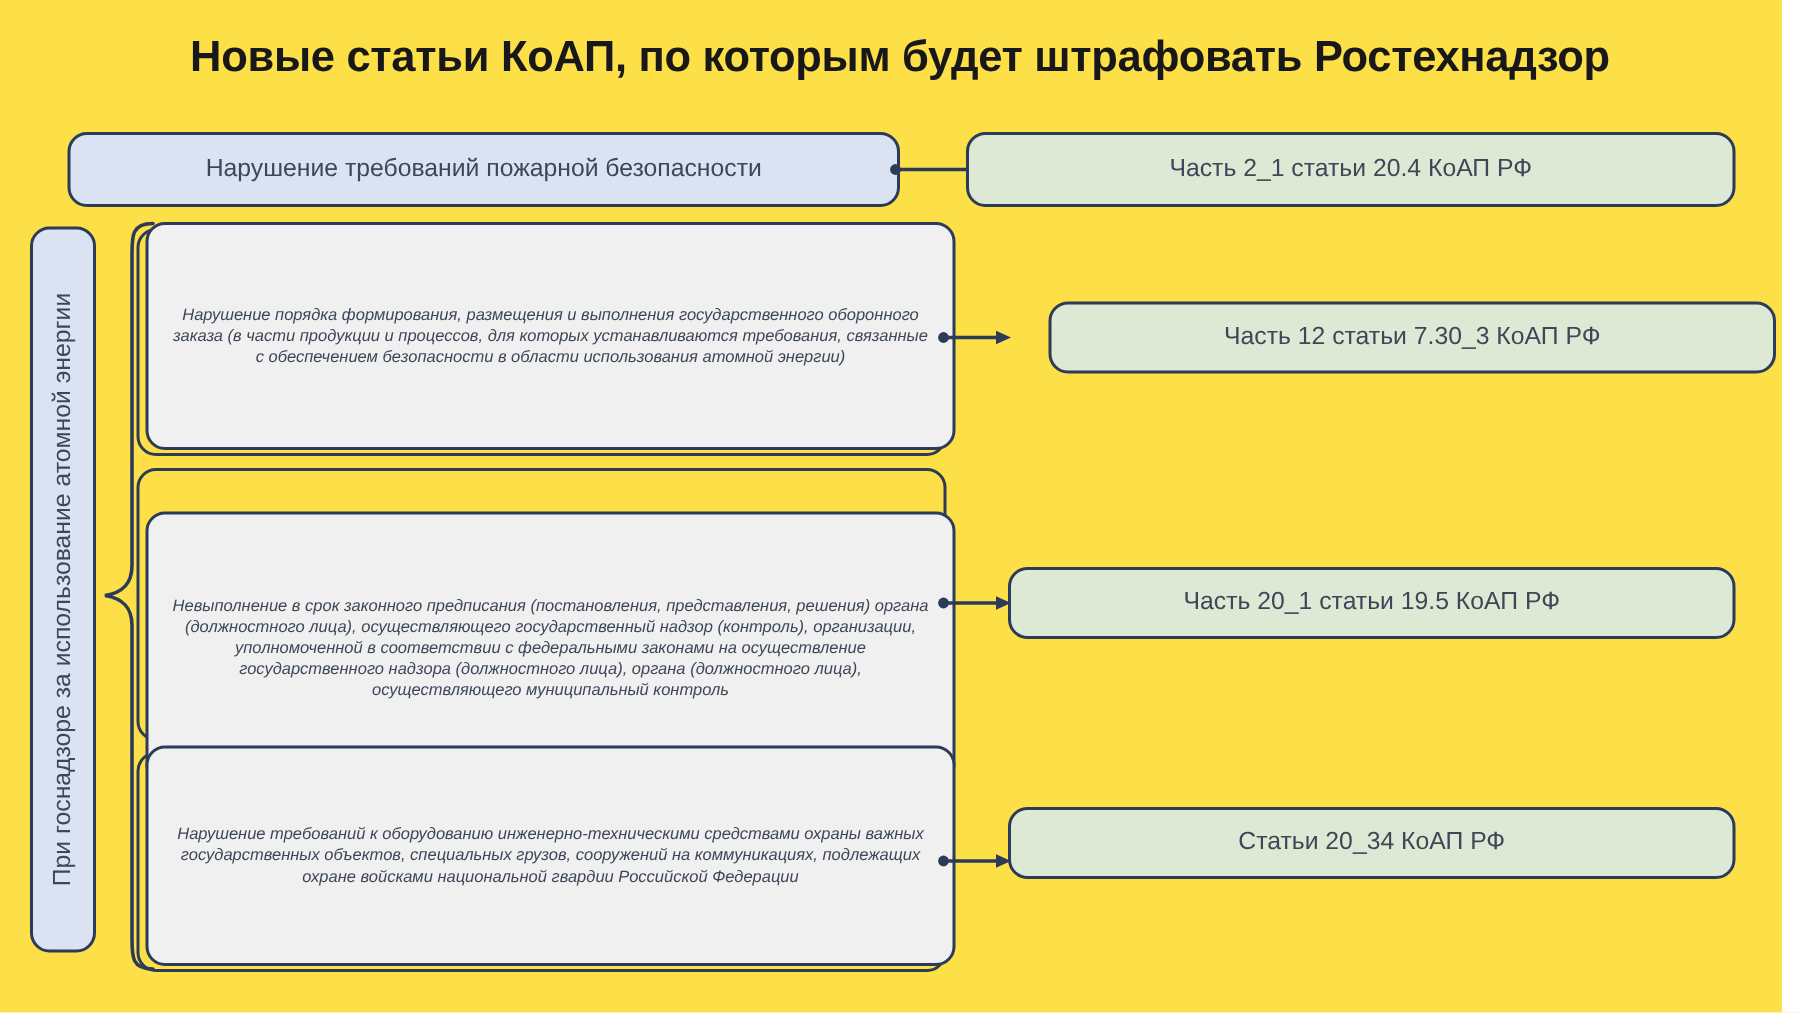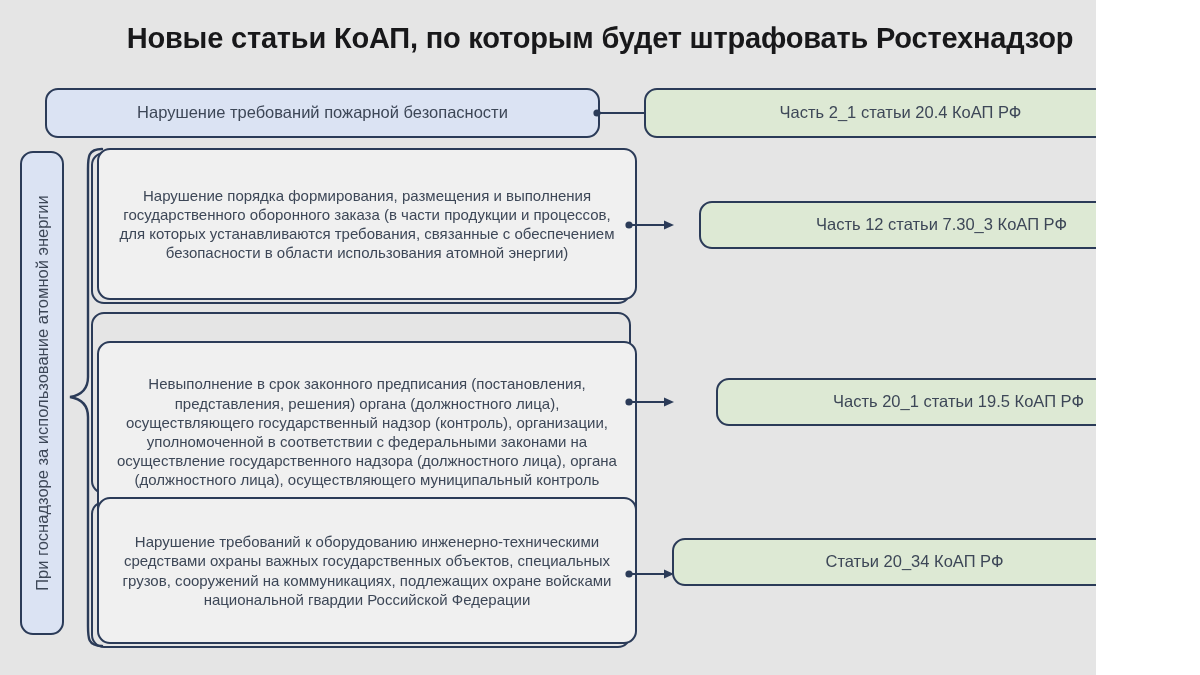--- a/index.html
+++ b/index.html
@@ -7,24 +7,24 @@
     margin: 0;
     padding: 0;
     background: #ffffff;
   }
   body {
     font-family: "Liberation Sans", "DejaVu Sans", sans-serif;
     color: #2e3a4d;
   }
   #stage {
     position: relative;
-    width: 1096px;
+    width: 1188px;
     height: 675px;
     overflow: hidden;
-    background: #e5e5e5;
+    background: #fde047;
   }
 
   
   #page-title {
     position: absolute;
     left: 0;
     top: 22px;
     width: 1200px;
     text-align: center;
     font-size: 29px;
@@ -48,22 +48,23 @@
     color: #3d4757;
   }
 
   .node.blue {
     background: #dbe3f3;
     font-size: 16.5px;
     justify-content: center;
   }
   .node.gray {
     background: #f0f0f0;
-    font-size: 15px;
+    font-size: 11px;
     padding: 4px 14px;
+    font-style: italic;
   }
   .node.green {
     background: #dde9d4;
     font-size: 16.5px;
   }
 
   
   #vertical-label {
     position: absolute;
     left: 20px;
@@ -216,21 +217,21 @@
   <div class="node gray" style="left:97px; top:308px; width:540px; height:182px;margin-top:33px;">
     <span>Невыполнение в срок законного предписания (постановления, представления, решения) органа (должностного лица), осуществляющего государственный надзор (контроль), организации, уполномоченной в соответствии с федеральными законами на осуществление государственного надзора (должностного лица), органа (должностного лица), осуществляющего муниципальный контроль</span>
   </div>
 
   <svg class="arrow-svg" style="left:624px; top:390px; width:72px; height:24px;" viewBox="0 0 72 24">
     <circle cx="5" cy="12" r="3.6" fill="#2b3b58"></circle>
     <line x1="5" y1="12" x2="42" y2="12" stroke="#2b3b58" stroke-width="2.2"></line>
     <polygon points="50,12 40,7.5 40,16.5" fill="#2b3b58"></polygon>
   </svg>
 
-  <div class="node green" style="left:672px; top:378px; width:485px; height:48px;margin-left:44px;">
+  <div class="node green" style="left:672px; top:378px; width:485px; height:48px;">
     <span>Часть 20_1 статьи 19.5 КоАП РФ</span>
   </div>
 
   <div class="node gray" style="left:97px; top:497px; width:540px; height:147px;">
     <span>Нарушение требований к оборудованию инженерно-техническими средствами охраны важных государственных объектов, специальных грузов, сооружений на коммуникациях, подлежащих охране войсками национальной гвардии Российской Федерации</span>
   </div>
 
   <svg class="arrow-svg" style="left:624px; top:562px; width:72px; height:24px;" viewBox="0 0 72 24">
     <circle cx="5" cy="12" r="3.6" fill="#2b3b58"></circle>
     <line x1="5" y1="12" x2="42" y2="12" stroke="#2b3b58" stroke-width="2.2"></line>

